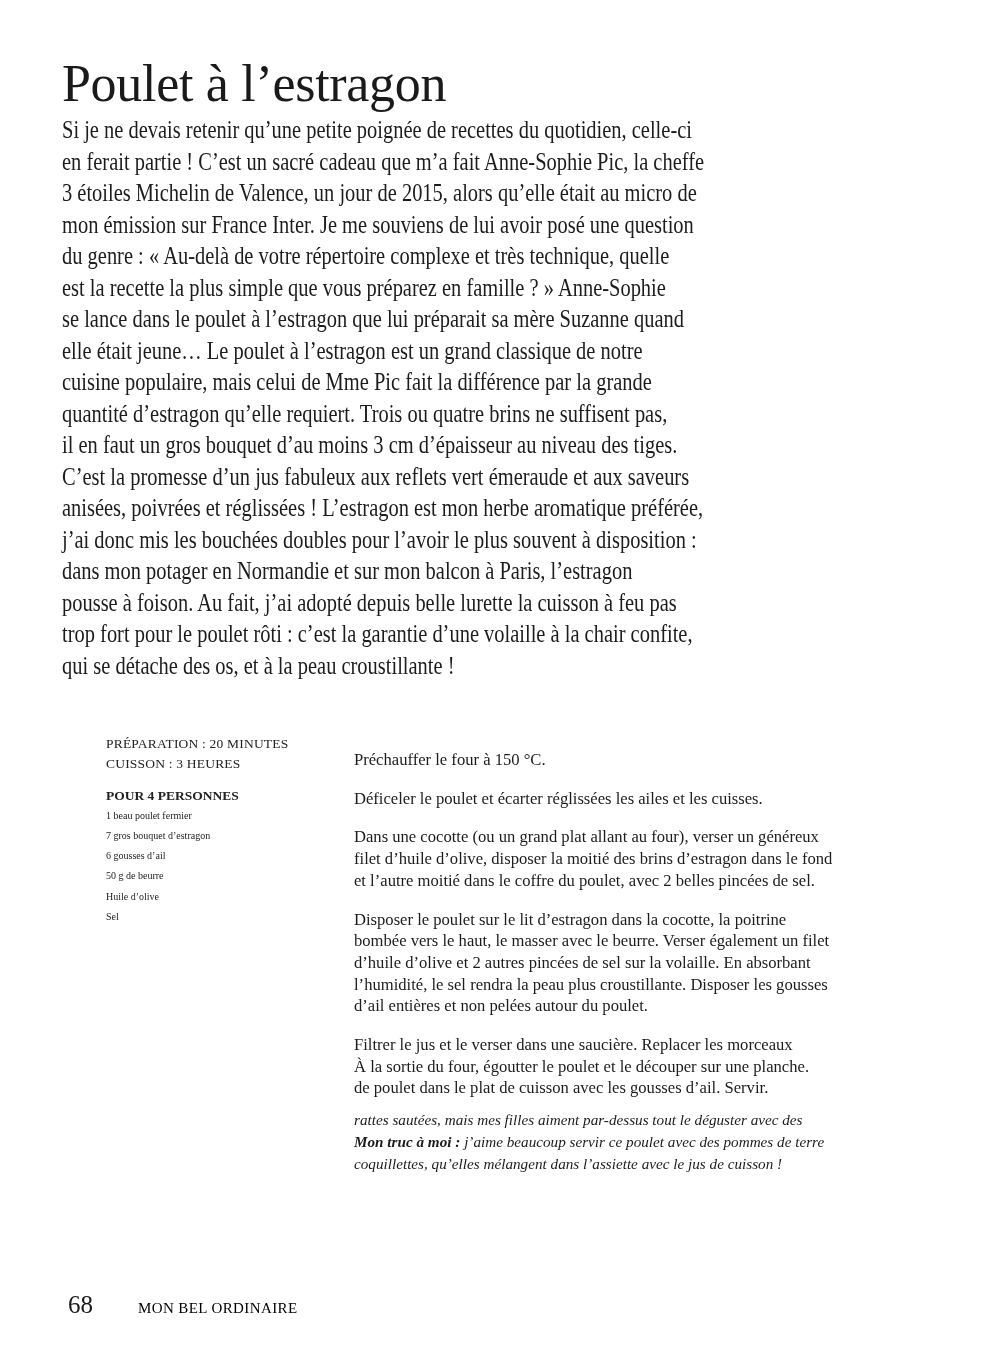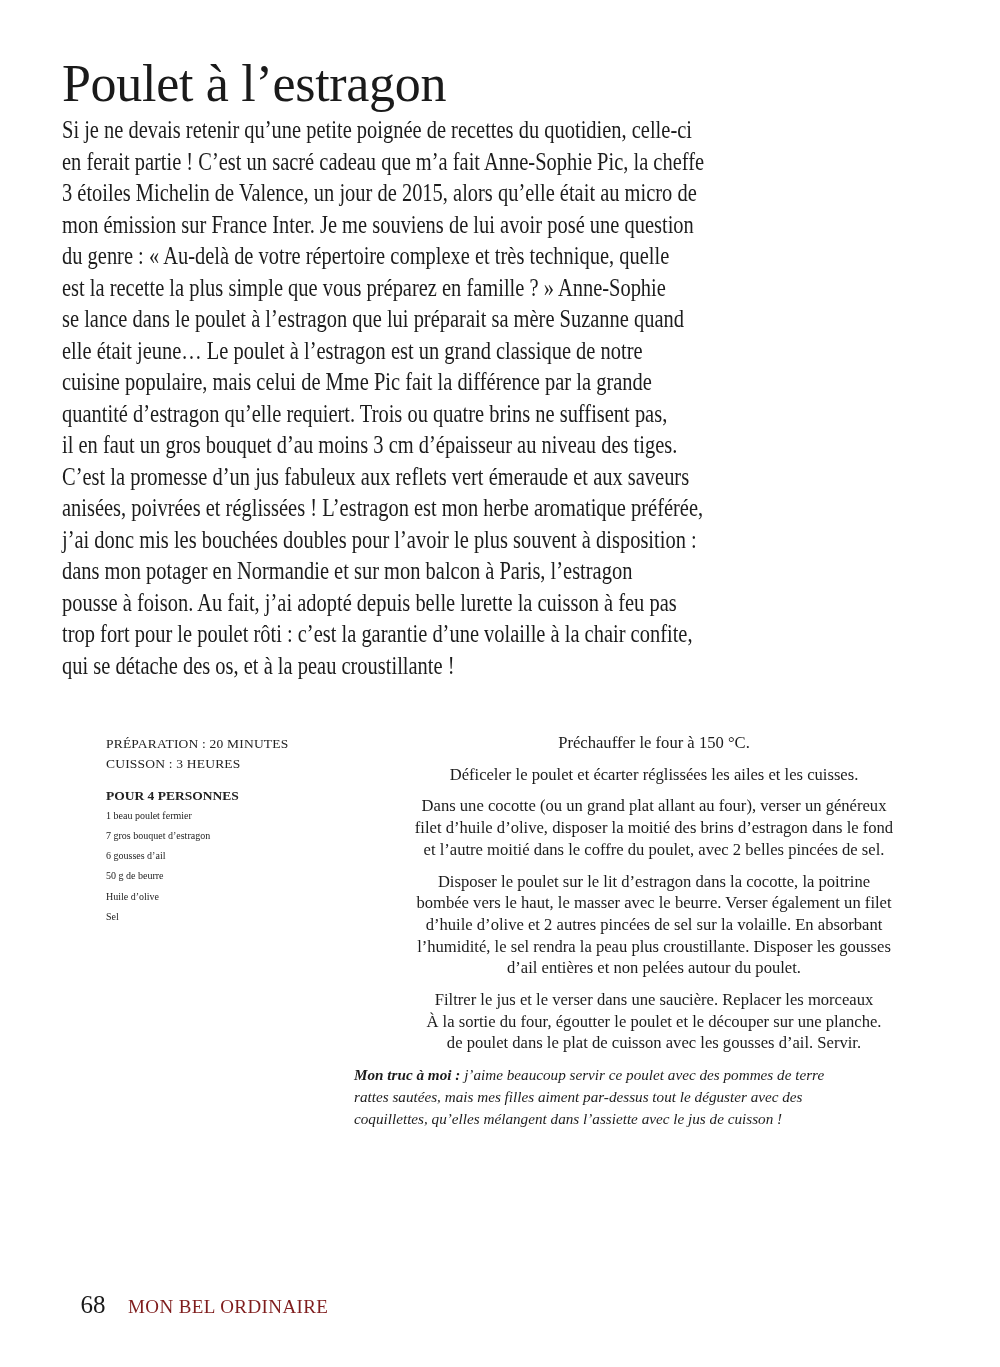--- a/index.html
+++ b/index.html
@@ -80,25 +80,24 @@
       line-height: 20.3px;
       white-space: nowrap;
     }
     .steps {
       position: absolute;
       left: 354px;
       top: 732px;
       width: 600px;
     }
     .step {
-      margin: 0 0 10px 0;
+      margin: 17px 0 10px 0;
       font-size: 16.6px;
       line-height: 21.7px;
       color: #1c1c1c;
-      text-align: center;
     }
     .step .ln {
       display: block;
       white-space: nowrap;
     }
     .tip {
       margin: 0;
       font-size: 15.2px;
       line-height: 22px;
       font-style: italic;
@@ -106,38 +105,37 @@
     }
     .tip .ln {
       display: block;
       white-space: nowrap;
     }
     .tip .tip-label {
       font-weight: bold;
     }
     .footer {
       position: absolute;
-      left: 58px;
+      left: 68px;
       top: 1291px;
       height: 30px;
       display: flex;
       align-items: baseline;
       white-space: nowrap;
-      text-align: center;
     }
     .page-number {
       font-size: 25px;
       color: #1a1a1a;
       width: 70px;
     }
     .book-title {
-      font-size: 19px;
+      font-size: 15px;
       letter-spacing: 0.4px;
       text-transform: uppercase;
-      color: #7f1d1d;
+      color: #000000;
     }
   </style>
 </head>
 <body>
 
 <div class="page">
 
   <h1 class="title">Poulet à l’estragon</h1>
 
   <div class="intro">
@@ -193,22 +191,22 @@
       <span class="ln">d’huile d’olive et 2 autres pincées de sel sur la volaille. En absorbant</span>
       <span class="ln">l’humidité, le sel rendra la peau plus croustillante. Disposer les gousses</span>
       <span class="ln">d’ail entières et non pelées autour du poulet.</span>
     </p>
     <p class="step">
       <span class="ln">Filtrer le jus et le verser dans une saucière. Replacer les morceaux</span>
       <span class="ln">À la sortie du four, égoutter le poulet et le découper sur une planche.</span>
       <span class="ln">de poulet dans le plat de cuisson avec les gousses d’ail. Servir.</span>
     </p>
     <p class="tip">
+      <span class="ln">rattes sautées, mais mes filles aiment par-dessus tout le déguster avec des</span>
       <span class="ln"><span class="tip-label">Mon truc à moi :</span><span> j’aime beaucoup servir ce poulet avec des pommes de terre</span></span>
-      <span class="ln">rattes sautées, mais mes filles aiment par-dessus tout le déguster avec des</span>
       <span class="ln">coquillettes, qu’elles mélangent dans l’assiette avec le jus de cuisson !</span>
     </p>
   </section>
 
   <footer class="footer">
     <span class="page-number">68</span>
     <span class="book-title">Mon bel ordinaire</span>
   </footer>
 
 </div>

